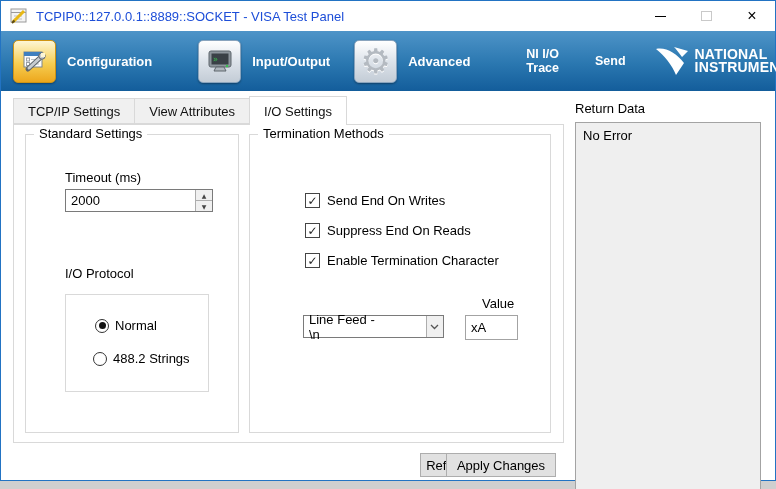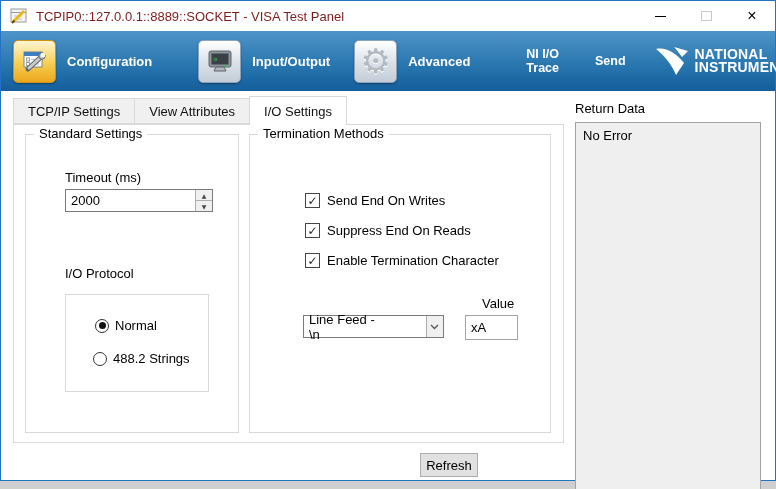--- a/index.html
+++ b/index.html
@@ -16,21 +16,21 @@
     border: 1px solid #2273c3;
     display: flex; flex-direction: column;
   }
   
   .titlebar {
     height: 30px; background: #fff;
     display: flex; align-items: center;
     flex: 0 0 auto;
   }
   .title-icon { width: 18px; height: 18px; margin: 0 8px 0 9px; }
-  .title-text { font-size: 13px; color: #7f1d1d; }
+  .title-text { font-size: 13px; color: #1d4ed8; }
   .win-controls { margin-left: auto; display: flex; height: 100%; }
   .win-btn { width: 46px; height: 100%; display: flex; align-items: center; justify-content: center; }
   .min-glyph { width: 11px; height: 1px; background: #000; }
   .max-glyph { width: 11px; height: 10px; border: 1px solid #c9c9c9; }
   .close-glyph { font-size: 16px; line-height: 1; color: #000; }
   
   .toolbar {
     height: 60px; flex: 0 0 auto;
     background: linear-gradient(#4e94c8, #2a77b0 55%, #135d9b);
     display: flex; align-items: center;
@@ -264,15 +264,16 @@
         </div>
       </div>
     </div>
 
     <span class="return-label">Return Data</span>
     <div class="return-box">
       <span>No Error</span>
     </div>
 
     <div class="btn btn-refresh">Refresh</div>
+    <div class="btn btn-apply">Apply Changes</div>
   </div>
 
 </div>
 
 </body></html>

